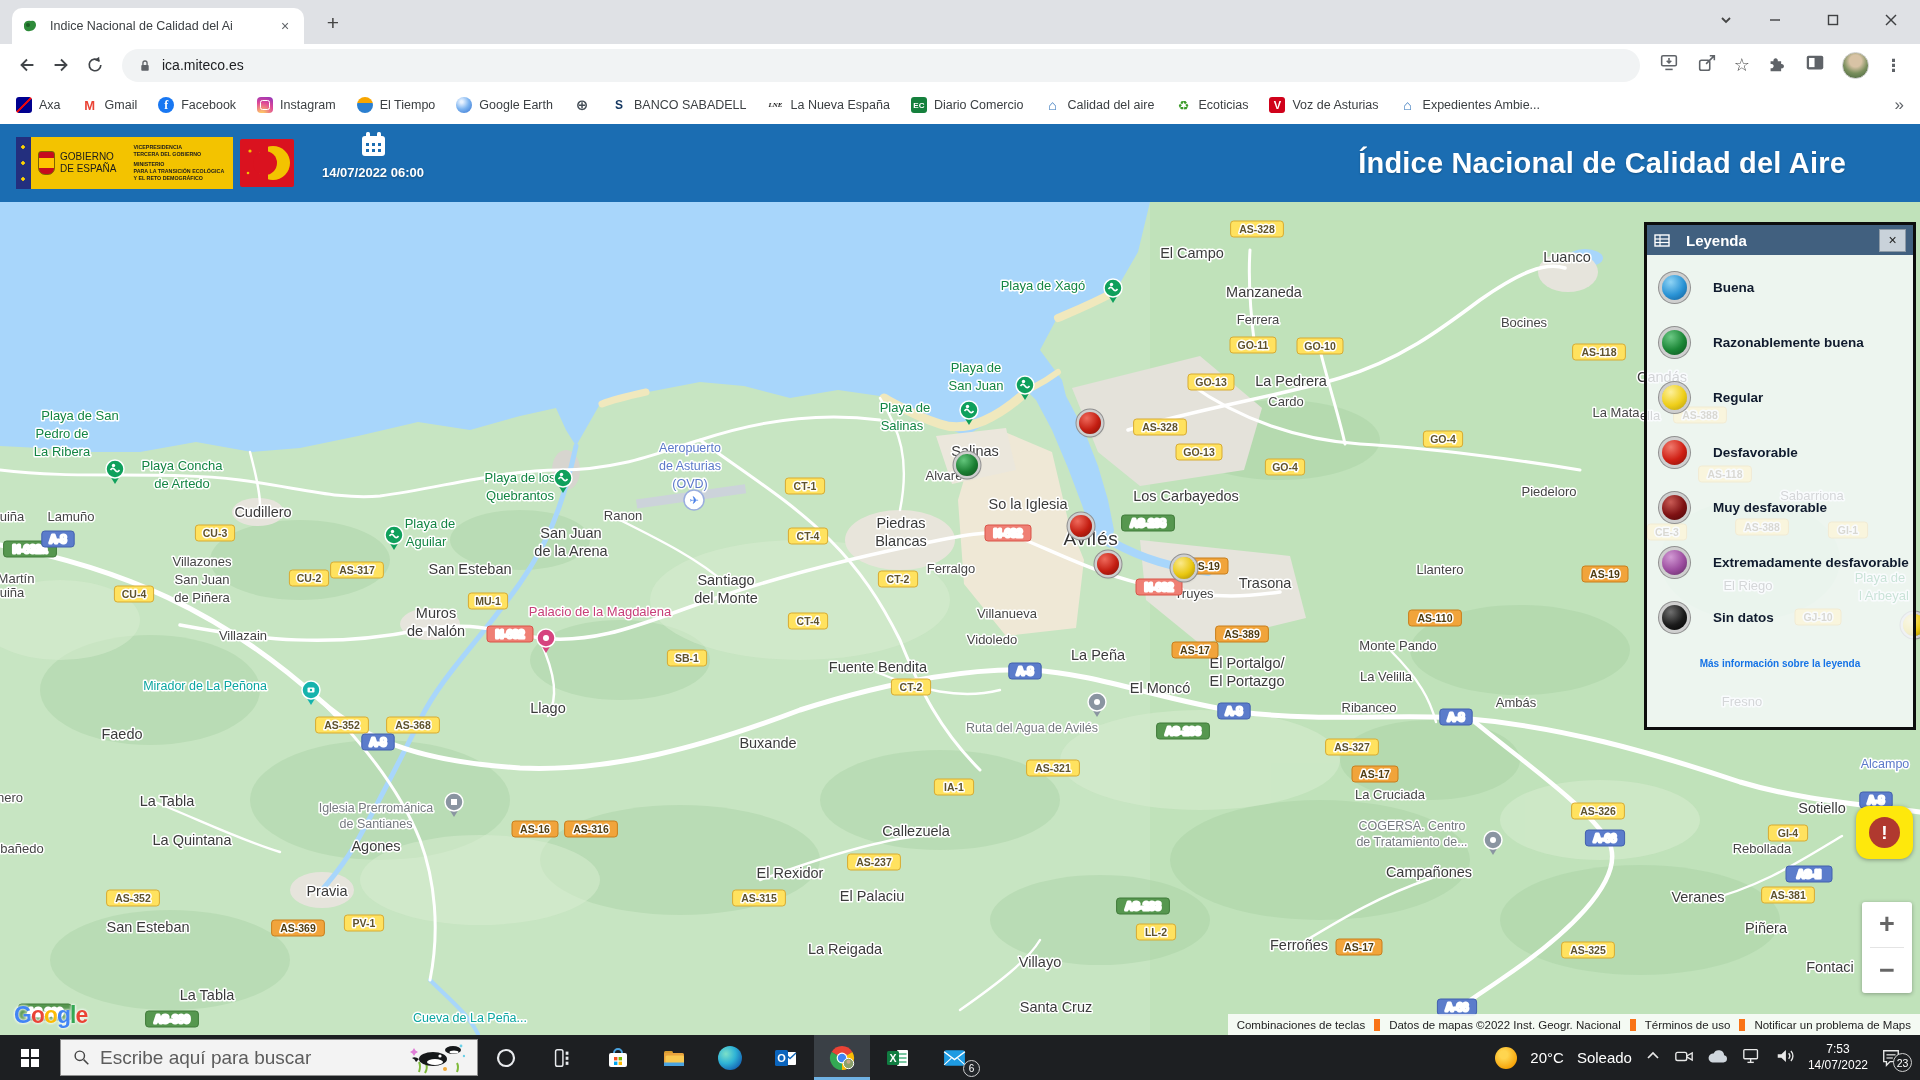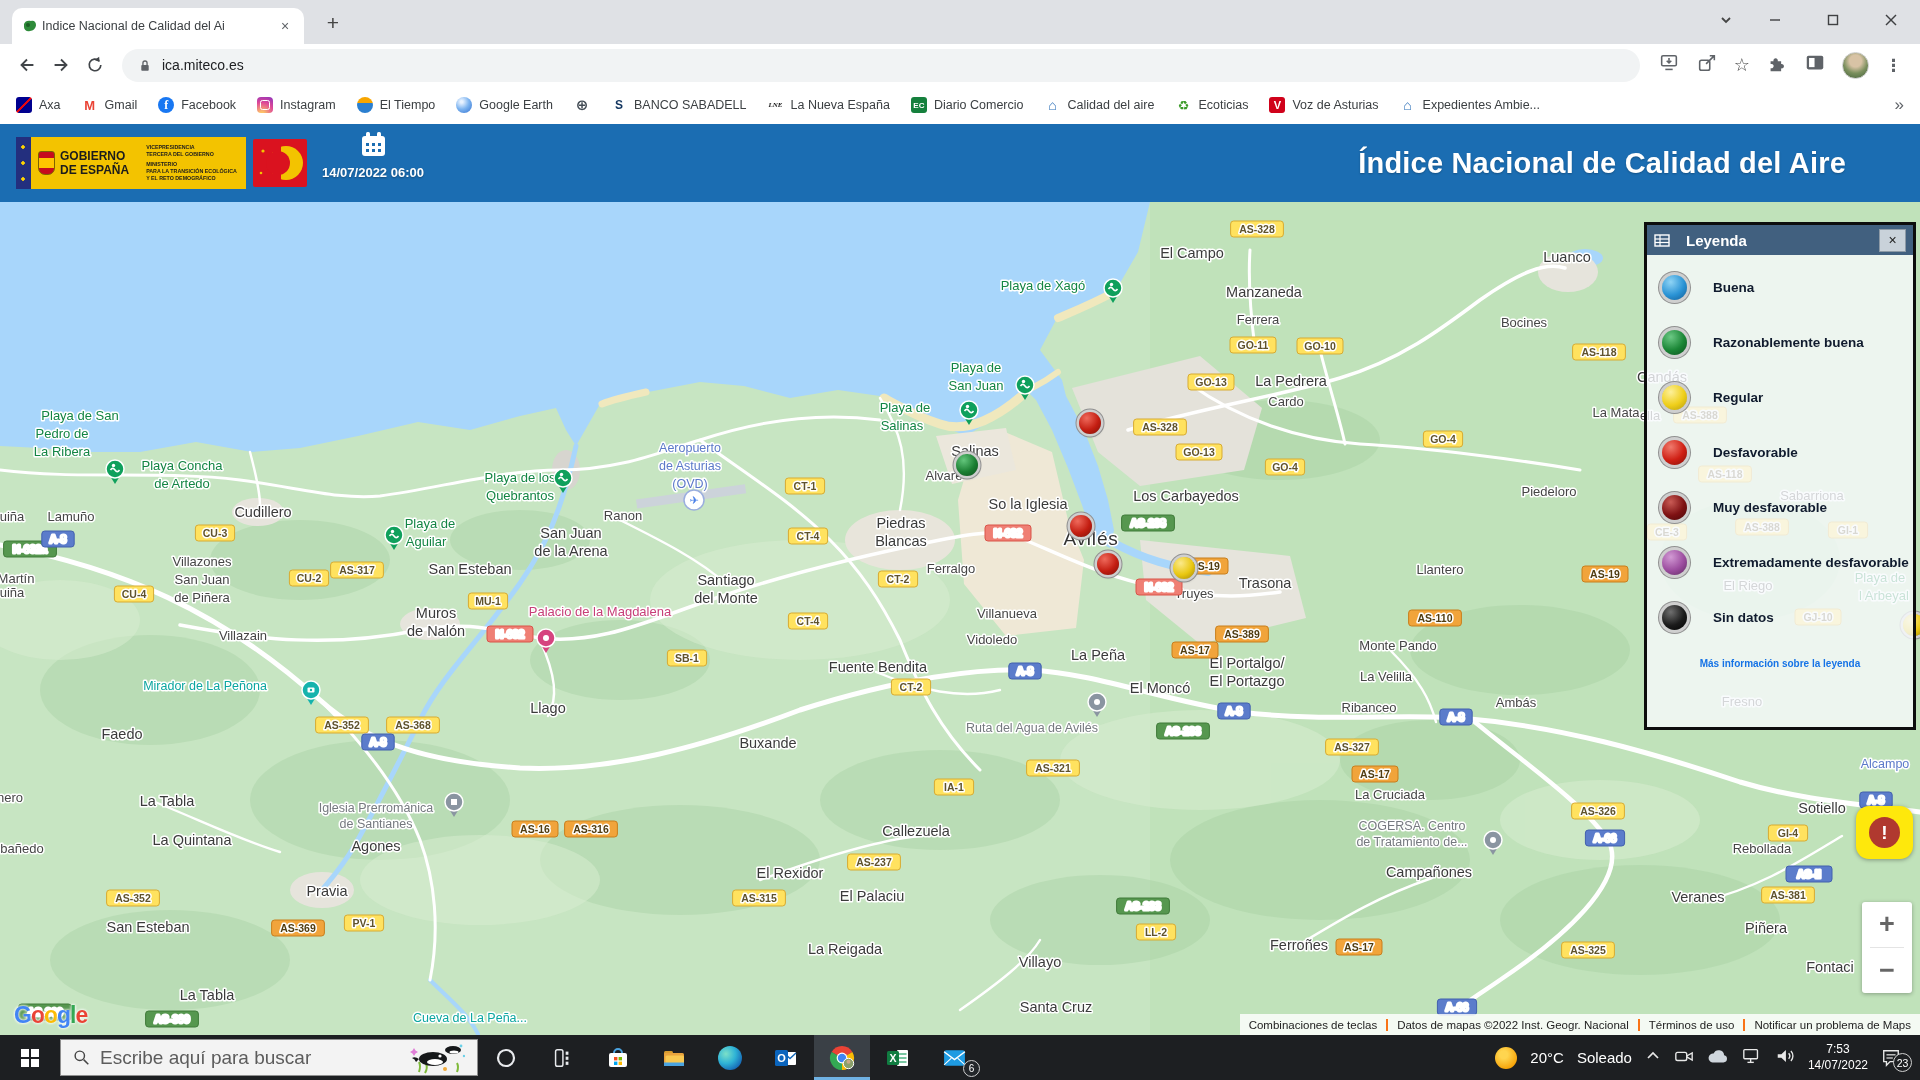--- a/index.html
+++ b/index.html
@@ -1,21 +1,21 @@
 <!DOCTYPE html>
 <html><head>
 <meta charset="utf-8">
 <style>
 *{margin:0;padding:0;box-sizing:border-box}
 html,body{width:1920px;height:1080px;overflow:hidden}
 body{font-family:"Liberation Sans","DejaVu Sans",sans-serif;background:#000}
 .screen{position:relative;width:1920px;height:1080px;background:#fff}
 
 .tabstrip{position:absolute;top:0;left:0;right:0;height:44px;background:#dfe1e5}
-.tab{position:absolute;left:12px;top:8px;width:292px;height:36px;background:#fff;border-radius:10px 10px 0 0;display:flex;align-items:center;padding:0 10px;gap:4px}
+.tab{position:absolute;left:12px;top:8px;width:292px;height:36px;background:#fff;border-radius:10px 10px 0 0;display:flex;align-items:center;padding:0 10px;gap:12px}
 .tab-title{font-size:12.5px;color:#3c4043;white-space:nowrap;overflow:hidden;text-overflow:ellipsis;flex:1}
 .tab-close{color:#5f6368;font-size:14px;width:18px;height:18px;border-radius:50%;display:flex;align-items:center;justify-content:center}
 .newtab{position:absolute;left:318px;top:10px;width:30px;height:26px;color:#454545;font-size:21px;display:flex;align-items:center;justify-content:center}
 .tabsearch{position:absolute;right:186px;top:12px}
 .winbtns{position:absolute;right:0;top:0;display:flex;height:40px}
 .winbtn{width:58px;display:flex;align-items:center;justify-content:center}
 
 .toolbar{position:absolute;top:44px;height:42px;left:0;right:0;background:#fff;display:flex;align-items:center;padding:0 10px}
 .navic{width:34px;height:34px;display:flex;align-items:center;justify-content:center;border-radius:50%;flex:none}
 .urlbar{flex:1;height:33px;background:#f1f3f4;border-radius:17px;display:flex;align-items:center;padding:0 16px;gap:10px;margin:0 10px}
@@ -44,21 +44,21 @@
 .f-gov{background:#fff;color:#2b6fb8;font-size:14px}
 .f-eco{background:#fff;color:#3a9a27;font-size:13px}
 .f-voz{background:#d0021b;color:#fff;font-size:11px}
 .bm-overflow{margin-left:auto;color:#5f6368;font-size:17px}
 
 .appheader{position:absolute;top:124px;height:78px;left:0;right:0;background:#1b6db2;color:#fff}
 .govlogo{position:absolute;left:16px;top:13px;height:52px;display:flex;align-items:stretch}
 .eu{width:15px;background:#232f7e;background-image:radial-gradient(circle at 7px 10px,#ffd400 1.5px,transparent 2px),radial-gradient(circle at 7px 26px,#ffd400 1.5px,transparent 2px),radial-gradient(circle at 7px 42px,#ffd400 1.5px,transparent 2px)}
 .ybox{background:#f3c300;display:flex;align-items:center;color:#1c1c1c}
 .crest{width:17px;height:24px;margin:0 5px 0 7px;background:linear-gradient(180deg,#c60b1e 28%,#ffc400 28%,#ffc400 72%,#c60b1e 72%);border-radius:3px 3px 7px 7px;border:1px solid #7e6300}
-.gov-lines{font-size:12px;font-weight:bold;line-height:1.2;padding-right:9px}
+.gov-lines{font-size:10px;font-weight:normal;line-height:1.2;padding-right:9px}
 .vdiv{width:1px;background:#b89a00;margin:5px 0}
 .dept{font-size:5.3px;line-height:1.35;padding:0 9px 0 7px;font-weight:bold;display:flex;flex-direction:column;justify-content:center}
 .rlogo{margin-left:7px;display:flex;align-items:center}
 .cal{position:absolute;left:298px;top:8px;width:150px;text-align:center}
 .date{font-size:13px;font-weight:bold;margin-top:3px;text-shadow:0 1px 2px rgba(0,0,0,.35)}
 .apptitle{position:absolute;right:74px;top:50%;transform:translateY(-50%);font-size:29px;font-weight:bold;letter-spacing:.2px;text-shadow:0 1px 2px rgba(0,0,0,.25)}
 
 .map{position:absolute;top:202px;left:0;width:1920px;height:833px;background:#c7e5c2;overflow:hidden}
 #map-svg{position:absolute;top:0;left:0}
 #map-svg text{paint-order:stroke;stroke:#fff;stroke-width:3px;stroke-linejoin:round;font-family:"Liberation Sans","DejaVu Sans",sans-serif}
@@ -85,21 +85,21 @@
 .st{position:absolute;width:22px;height:22px;border-radius:50%;z-index:30;box-shadow:0 0 0 2.5px #cfcfcf,0 0 0 3.5px #8f8f8f,1px 2px 3px rgba(0,0,0,.4)}
 
 .alert-btn{position:absolute;left:1856px;top:604px;width:57px;height:53px;background:#fee80c;border-radius:13px;display:flex;align-items:center;justify-content:center;box-shadow:0 1px 4px rgba(0,0,0,.35);z-index:35}
 .alert-ic{width:31px;height:31px;border-radius:50%;background:#b0392f;color:#fff;font-weight:bold;font-size:19px;display:flex;align-items:center;justify-content:center}
 .zoomctl{position:absolute;left:1862px;top:700px;width:50px;background:#fff;border-radius:3px;box-shadow:0 1px 4px rgba(0,0,0,.3);z-index:35}
 .zbtn{height:45px;display:flex;align-items:center;justify-content:center;font-size:27px;color:#666;font-weight:bold}
 .zdiv{height:1px;background:#e4e4e4;margin:0 8px}
 .glogo{position:absolute;left:14px;top:800px;font-size:23px;font-weight:bold;letter-spacing:-1px;z-index:25;text-shadow:0 0 3px #fff,0 0 3px #fff}
 .attrib{position:absolute;right:0;bottom:0;height:21px;display:flex;align-items:center;background:rgba(255,255,255,.82);z-index:25}
 .attr-seg{font-size:11.5px;color:#222;padding:0 9px;white-space:nowrap}
-.attr-seg+.attr-seg{border-left:2px solid #f97316}
+.attr-seg+.attr-seg{border-left:6px solid #f97316}
 
 .taskbar{position:absolute;top:1035px;left:0;right:0;height:45px;background:#1d1f22;display:flex;align-items:stretch;z-index:60}
 .tb-start{width:60px;display:flex;align-items:center;justify-content:center}
 .tb-search{width:418px;margin:4px 0;background:#f3f3f3;border:1px solid #8f8f8f;display:flex;align-items:center;padding:0 12px;gap:10px}
 .tb-search-ph{font-size:19px;color:#5c5c5c;flex:1;white-space:nowrap;overflow:hidden}
 .tb-btn{width:56px;display:flex;align-items:center;justify-content:center;position:relative}
 .tb-btn.active{background:#3a4046;box-shadow:inset 0 -3px 0 #6fb2e4}
 .appbadge{position:absolute;right:2px;bottom:3px;min-width:17px;height:17px;border-radius:50%;background:#23262a;border:1.5px solid #cfcfcf;color:#fff;font-size:10px;display:flex;align-items:center;justify-content:center}
 .tray{margin-left:auto;display:flex;align-items:center;gap:13px;padding-right:8px}
 .sun{width:22px;height:22px;border-radius:50%;background:radial-gradient(circle at 40% 35%,#ffd54f 20%,#f59d00 80%)}

